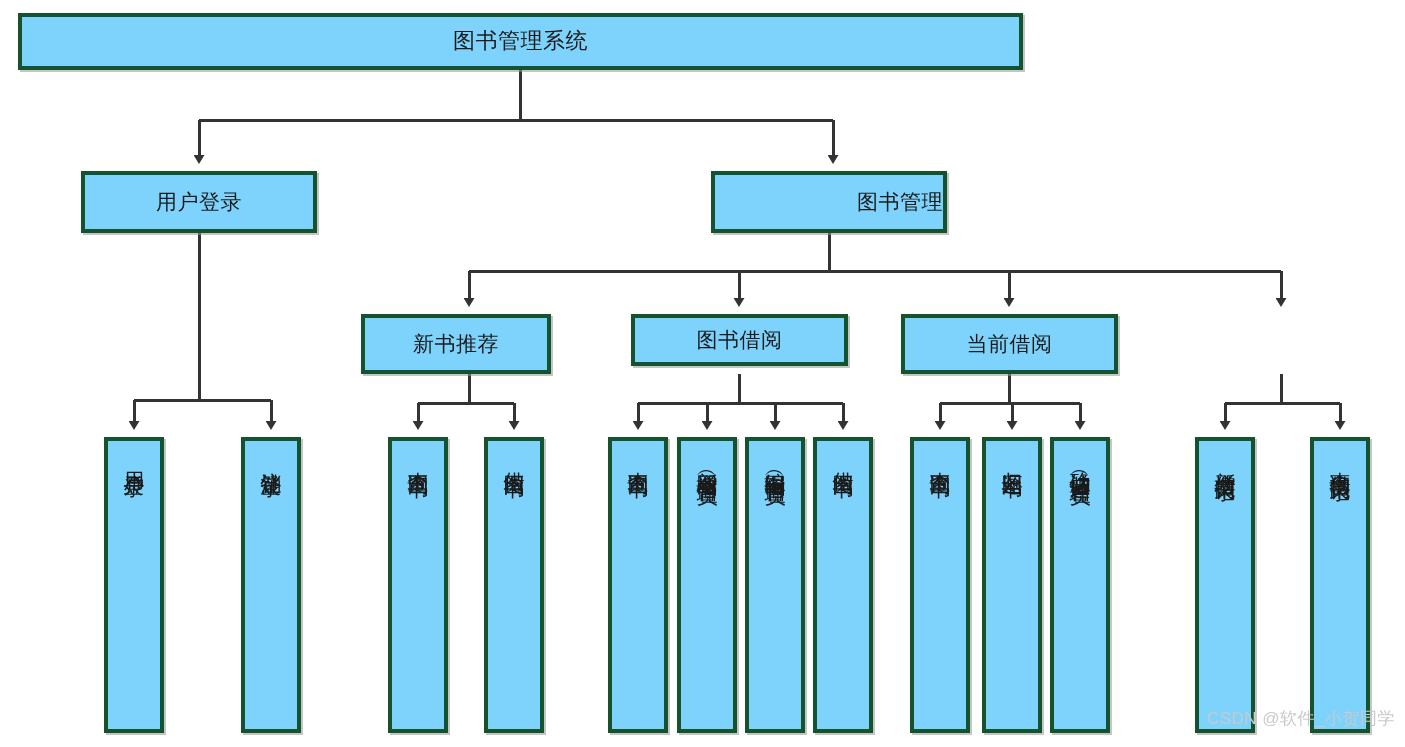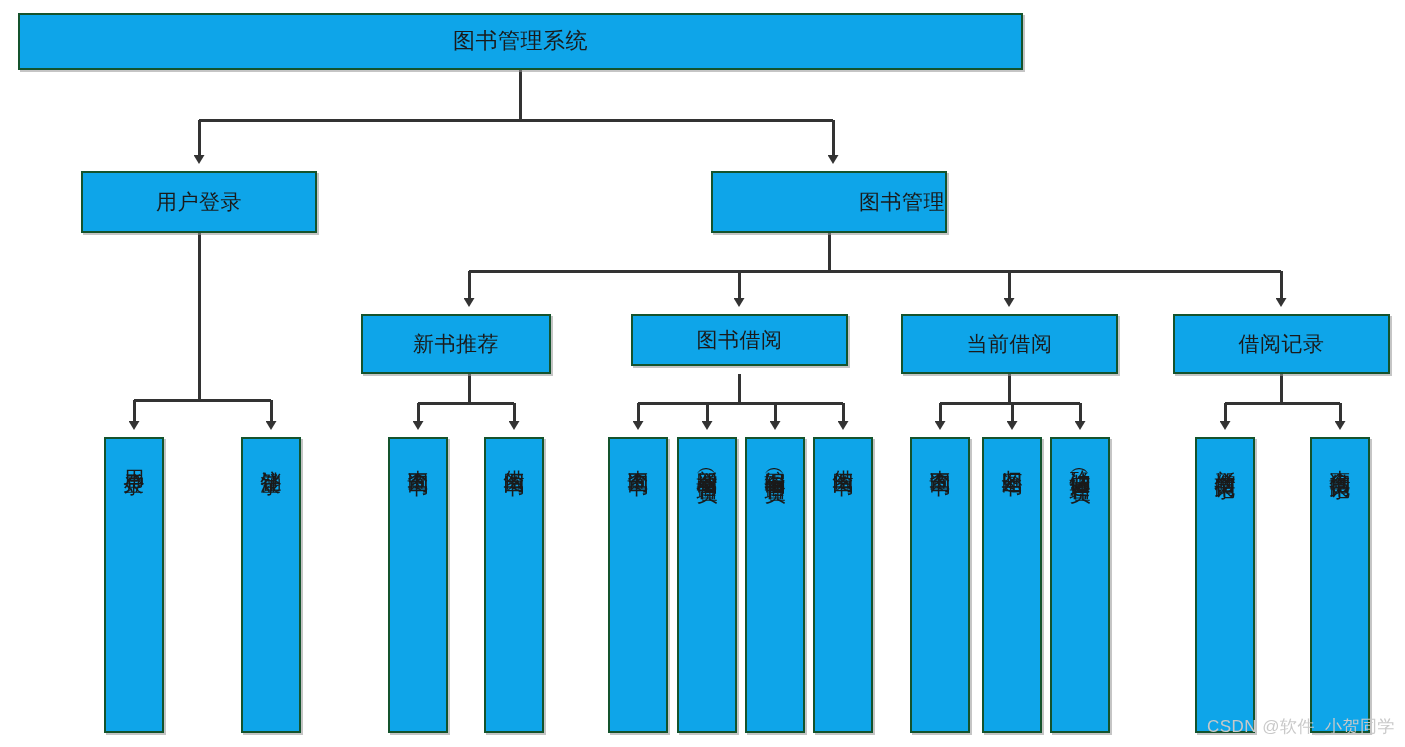--- a/index.html
+++ b/index.html
@@ -21,22 +21,22 @@
     position: absolute;
     left: 0;
     top: 0;
     width: 1405px;
     height: 747px;
     pointer-events: none;
   }
   .node {
     position: absolute;
     box-sizing: border-box;
-    background: #0ea5e9;
-    border: 2px solid #14532d;
+    background: #7dd3fc;
+    border: 4px solid #14532d;
     box-shadow: 2px 2px 0 rgba(150,150,150,0.55);
     display: flex;
     align-items: center;
     justify-content: center;
     color: #1a1a1a;
   }
   .node .label {
     display: block;
     text-align: center;
     letter-spacing: 0.5px;
@@ -56,21 +56,21 @@
     text-orientation: upright;
     font-size: 21px;
     line-height: 1.15;
     letter-spacing: 2px;
     white-space: nowrap;
   }
   .node.root .label { font-size: 22px; }
   #watermark {
     position: absolute;
     right: 10px;
-    bottom: 9px;
+    bottom: 17px;
     font-size: 17px;
     color: #c9c9c9;
     white-space: nowrap;
     letter-spacing: 0.5px;
   }
 </style>
 </head>
 <body>
 
 <div id="diagram-root">
@@ -138,23 +138,20 @@
 
   <div class="node horiz" style="left: 361px; top: 314px; width: 190px; height: 60px;">
     <span class="label">新书推荐</span>
   </div>
   <div class="node horiz" style="left: 631px; top: 314px; width: 217px; height: 52px;">
     <span class="label">图书借阅</span>
   </div>
   <div class="node horiz" style="left: 901px; top: 314px; width: 217px; height: 60px;">
     <span class="label">当前借阅</span>
   </div>
-  <div class="node horiz" style="left: 1173px; top: 314px; width: 217px; height: 60px;">
-    <span class="label">借阅记录</span>
-  </div>
 
   <div class="node vert" style="left: 104px; top: 437px; width: 60px; height: 296px;">
     <span class="label">用户登录</span>
   </div>
   <div class="node vert" style="left: 241px; top: 437px; width: 60px; height: 296px;">
     <span class="label">注销登录</span>
   </div>
   <div class="node vert" style="left: 388px; top: 437px; width: 60px; height: 296px;">
     <span class="label">查询图书</span>
   </div>

